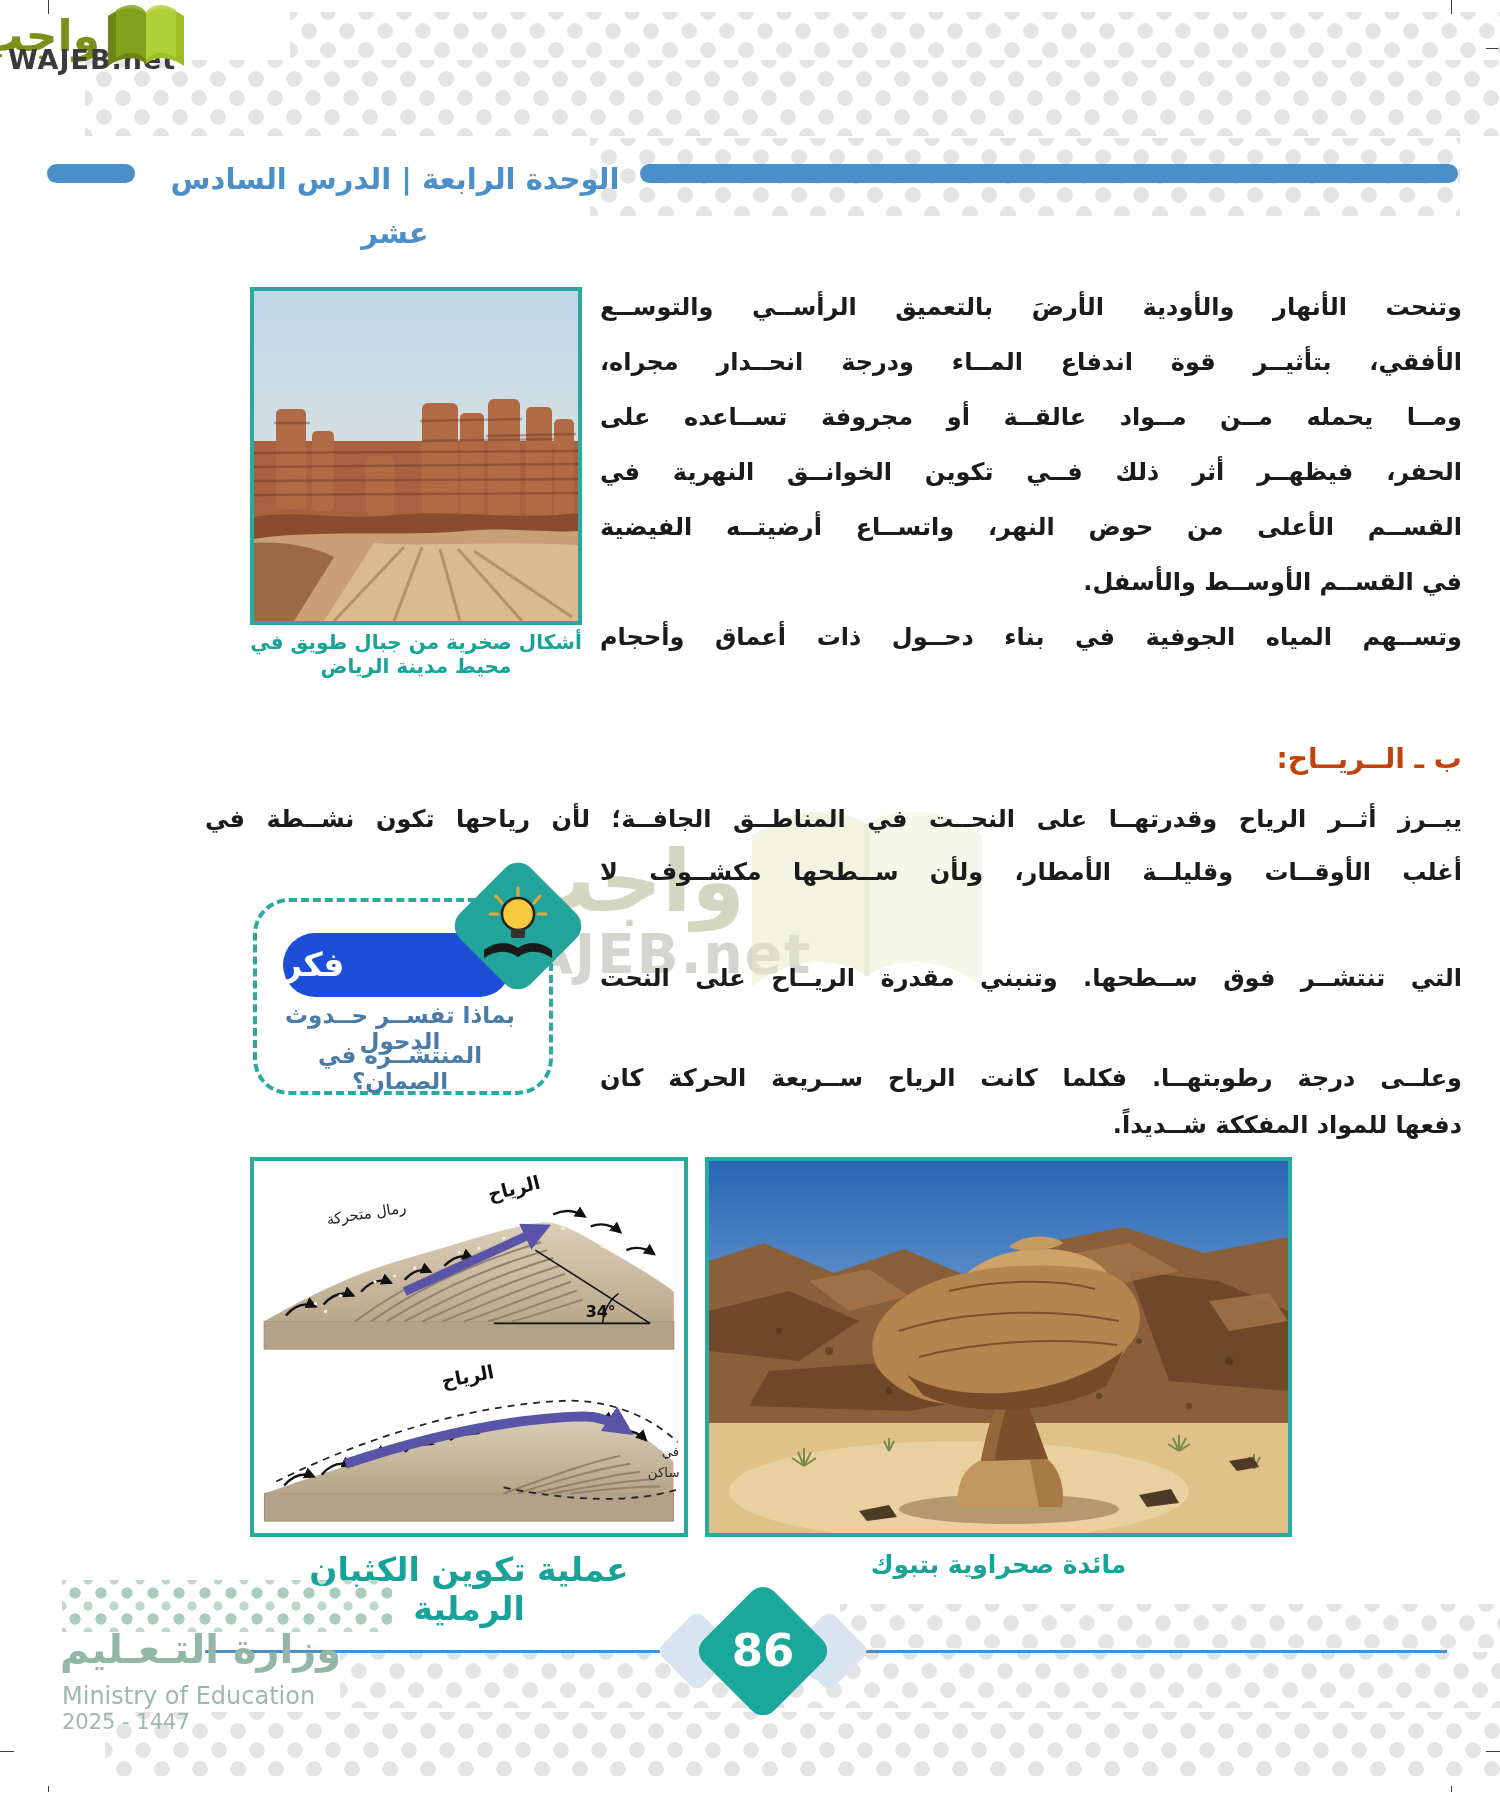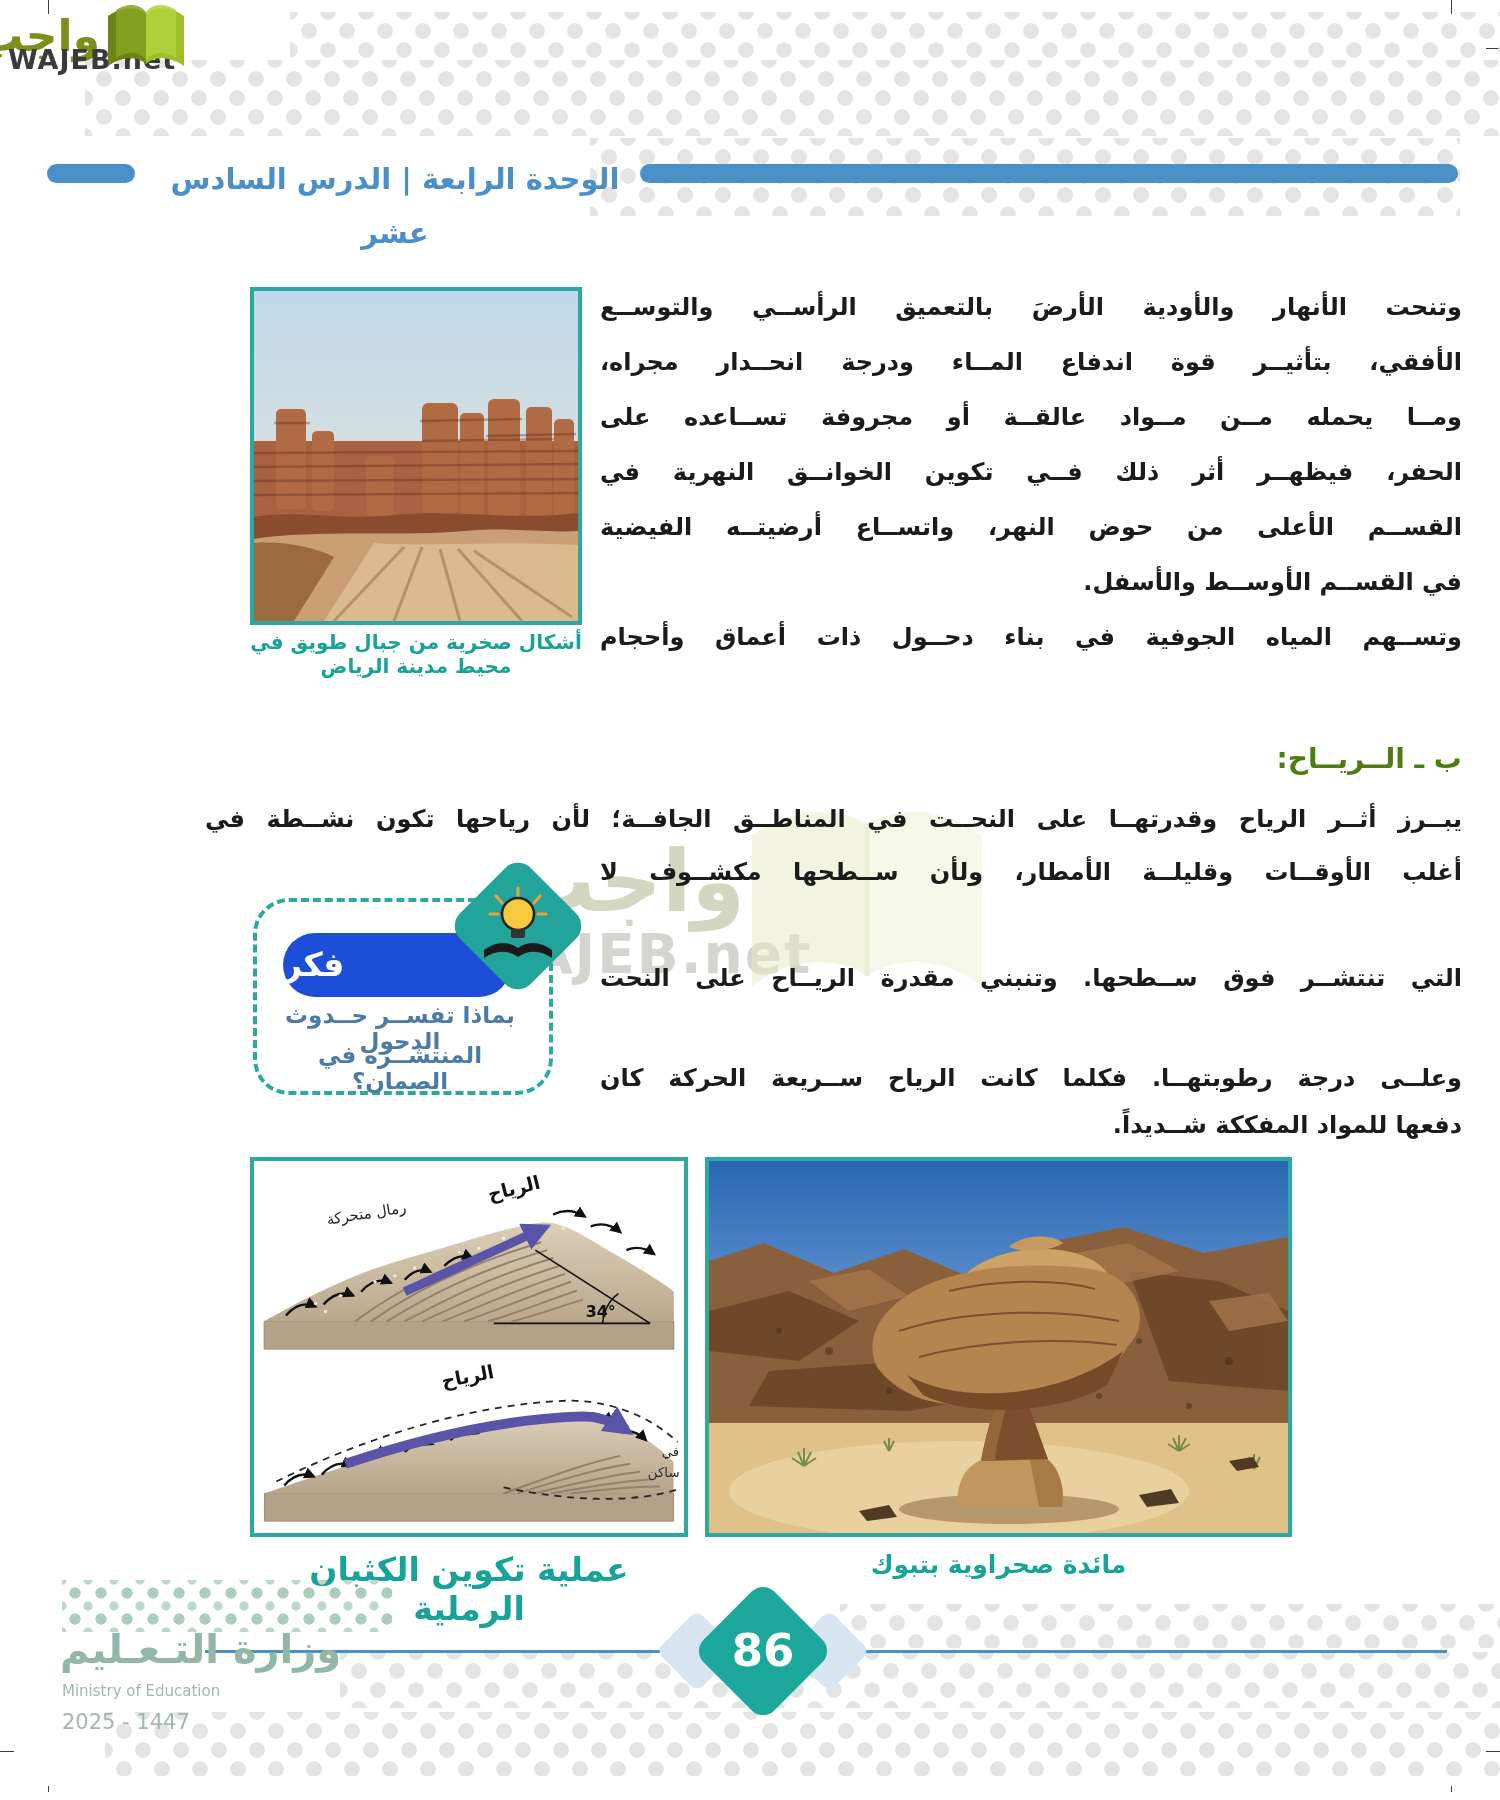--- a/index.html
+++ b/index.html
@@ -20,39 +20,39 @@
   .hbar{position:absolute;height:19px;background:#4a8fc7;border-radius:10px;}
   .htitle{position:absolute;direction:rtl;color:#4a8fc7;font-weight:bold;font-size:29px;
           line-height:54px;text-align:center;}
   
   .jline{position:absolute;direction:rtl;font-weight:bold;font-size:24px;color:#1b1b1b;
          text-align:justify;text-align-last:justify;-moz-text-align-last:justify;
          letter-spacing:-0.3px;height:50px;line-height:44px;}
   .jline.end{text-align-last:right;-moz-text-align-last:right;}
   .col{left:600px;width:862px;}
   .full{left:205px;width:1257px;}
-  .sechead{position:absolute;direction:rtl;font-weight:bold;font-size:28px;color:#4d7c0f;
+  .sechead{position:absolute;direction:rtl;font-weight:bold;font-size:28px;color:#c2410c;
            text-align:right;}
   
   .frame{position:absolute;border:4px solid #2aa9a0;background:#fff;box-sizing:border-box;}
   .figcap{position:absolute;direction:rtl;color:#17a398;font-weight:bold;text-align:center;}
   
   .thinkbox{position:absolute;border:4px dashed #2aa9a0;border-radius:36px;box-sizing:border-box;}
   .thinkpill{position:absolute;background:#1d4ed8;border-radius:33px;color:#fff;
              font-weight:bold;font-size:33px;text-align:left;margin-top:40px;}
   .thinkdiamond{position:absolute;background:#23a49a;border-radius:18px;transform:rotate(45deg);}
   .question{position:absolute;direction:rtl;color:#4a7ba7;font-weight:bold;font-size:23px;
             text-align:center;}
   
   .pageline{position:absolute;height:3px;background:#4a8fc7;}
   .ldiamond{position:absolute;background:#d8e5f1;border-radius:9px;transform:rotate(45deg);}
   .tdiamond{position:absolute;background:#1ba89b;border-radius:16px;transform:rotate(45deg);}
   .pagenum{position:absolute;color:#fff;font-weight:bold;font-size:45px;text-align:center;}
   .ministry-ar{position:absolute;direction:rtl;color:#92b7a7;font-weight:bold;font-size:40px;text-align:left;}
-  .ministry-en{position:absolute;color:#9fb8ad;font-size:15px;}
+  .ministry-en{position:absolute;color:#9fb8ad;font-size:24px;}
   .ministry-yr{position:absolute;color:#9fb8ad;font-size:21px;}
   
   .logo-ar{position:absolute;direction:rtl;color:#7d8f1a;font-weight:bold;font-size:44px;line-height:44px;}
   .logo-en{position:absolute;color:#3a3a3a;font-weight:bold;font-size:27px;letter-spacing:1px;}
   .wm-ar{position:absolute;direction:rtl;color:#c9cdb2;opacity:.8;font-weight:bold;font-size:86px;line-height:86px;}
   .wm-en{position:absolute;color:#c6c8c0;opacity:.75;font-weight:bold;font-size:55px;letter-spacing:2px;}
 </style>
 </head>
 <body>
 

